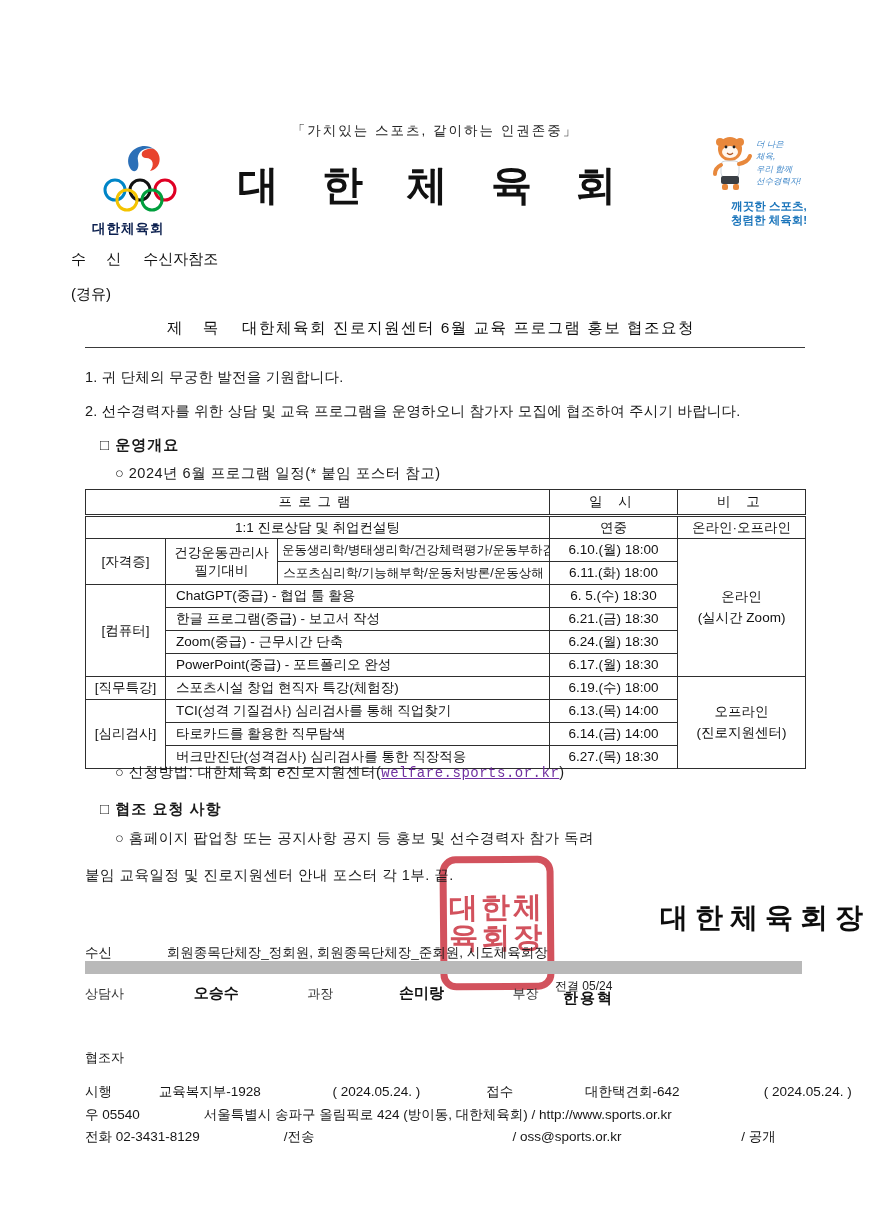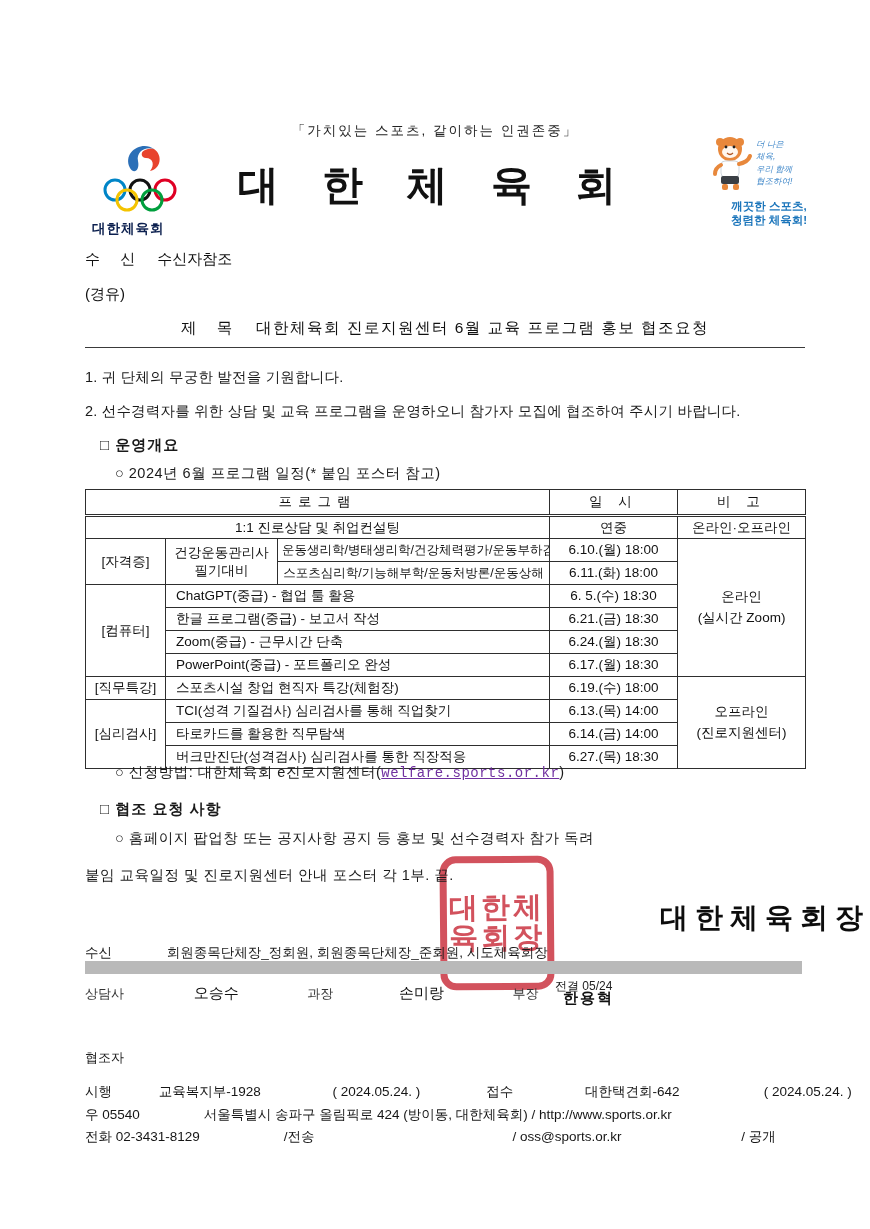--- a/index.html
+++ b/index.html
@@ -16,21 +16,21 @@
   
   .logo { left:92px; top:138px; width:100px; }
   .logo .logo-text { font-size:13.5px; font-weight:bold; color:#0b1f4e; letter-spacing:1px; margin-top:2px; }
 
   
   .mascot-block { left:710px; top:134px; width:118px; }
   .mascot-row { display:flex; align-items:flex-start; }
   .hand-note { font-size:8.5px; line-height:1.45; color:#3f87c9; font-style:italic; white-space:pre-line; margin-top:4px; }
   .mascot-slogan { margin-top:3px; font-size:11.5px; line-height:1.25; font-weight:bold; color:#1b75bb; text-align:center; }
 
-  .line { left:85px; width:720px; font-size:15px; color:#111; }
+  .line { left:71px; width:720px; font-size:15px; color:#111; }
   .meta-label { display:inline-block; letter-spacing:8px; margin-right:10px; }
   .subject-line { font-size:15.5px; letter-spacing:1.5px; }
   .rule { left:85px; top:347px; width:720px; height:0; border-top:1.6px solid #3a3a3a; }
 
   .para { left:85px; width:740px; font-size:14.5px; letter-spacing:0.2px; }
   .sec-title { left:100px; font-size:15px; font-weight:bold; letter-spacing:1px; }
   .sub-line { left:115px; font-size:14.5px; letter-spacing:0.5px; }
 
   
   table.sched { position:absolute; left:85px; top:489px; border-collapse:collapse; table-layout:fixed; width:720px; font-size:13.5px; color:#111; }
@@ -51,21 +51,21 @@
   .recipients .lbl { display:inline-block; width:78px; }
   .graybar { left:85px; top:961px; width:717px; height:13px; background:#b9b9b9; z-index:2; }
 
   .stamp { left:440px; top:856px; width:114px; height:134px; border:7px solid #cf4450; border-radius:16px; z-index:1;
            display:flex; flex-direction:column; justify-content:center; align-items:center; color:#cf4450;
            font-weight:bold; font-size:29px; line-height:1.02; letter-spacing:3px; transform:rotate(-0.5deg); opacity:0.92; }
 
   .approval { left:85px; top:984px; width:720px; font-size:13px; color:#222; z-index:2; }
   .approval span { display:inline-block; }
   .ap-lbl { width:105px; color:#333; }
-  .ap-name { width:110px; font-size:15px; font-weight:400; color:#111; }
+  .ap-name { width:110px; font-size:15px; font-weight:700; color:#111; }
   .ap-lbl2 { width:88px; color:#333; }
   .decision { left:555px; top:978px; font-size:12px; color:#222; z-index:2; }
   .decision-name { left:563px; top:989px; font-size:15px; font-weight:600; letter-spacing:2px; color:#111; z-index:2; }
 
   .coop { left:85px; top:1049px; font-size:13px; color:#222; }
 
   .footer { left:85px; width:740px; font-size:13.5px; color:#161616; white-space:nowrap; }
   .footer span { display:inline-block; }
   .f-lbl { width:70px; }
   .f-doc { width:170px; }
@@ -111,21 +111,21 @@
           <rect x="11" y="42" width="18" height="8" rx="2" fill="#3a3f45"></rect>
           <path d="M29 30 q9 -2 11 -8" stroke="#e8883c" stroke-width="4" fill="none" stroke-linecap="round"></path>
           <path d="M11 31 q-6 3 -6 9" stroke="#e8883c" stroke-width="4" fill="none" stroke-linecap="round"></path>
           <rect x="12" y="50" width="6" height="6" rx="2" fill="#e8883c"></rect>
             <rect x="23" y="50" width="6" height="6" rx="2" fill="#e8883c"></rect>
         </svg>
       </span>
       <div class="hand-note">더 나은
 체육,
 우리 함께
-협조하여!</div>
+선수경력자!</div>
     </div>
     <div class="mascot-slogan">
       <span>깨끗한 스포츠,</span><br>
       <span>청렴한 체육회!</span>
     </div>
   </div>
 
   <div class="abs line" style="top:250px;">
     <span class="meta-label">수 신</span>
     <span>수신자참조</span>

